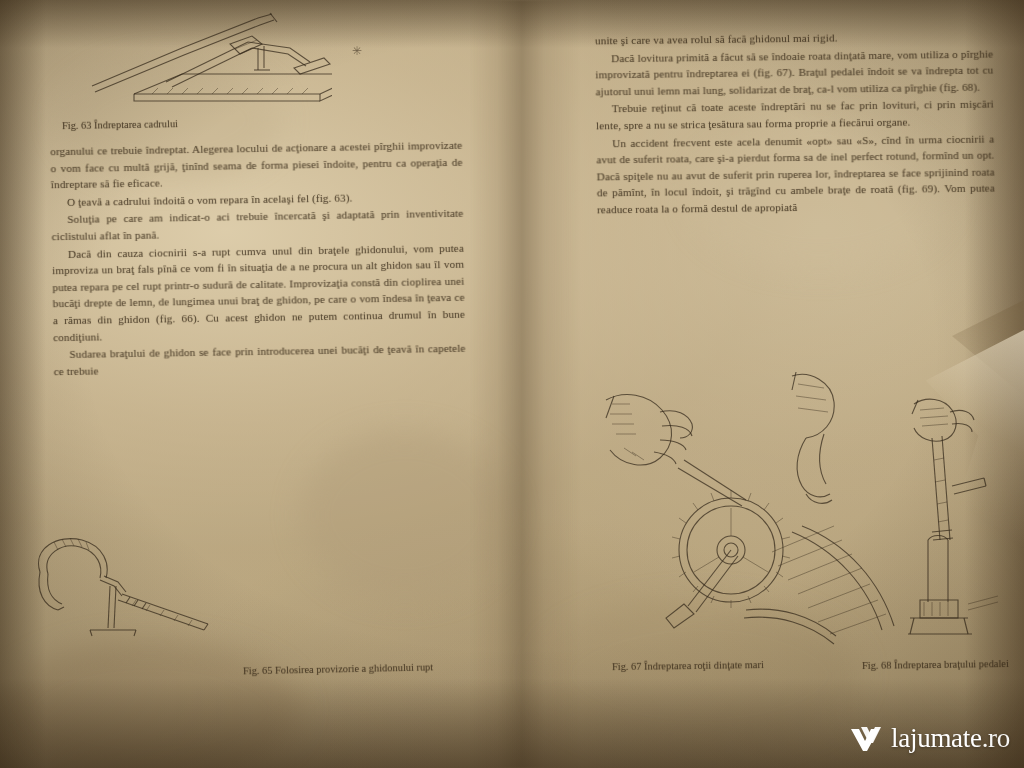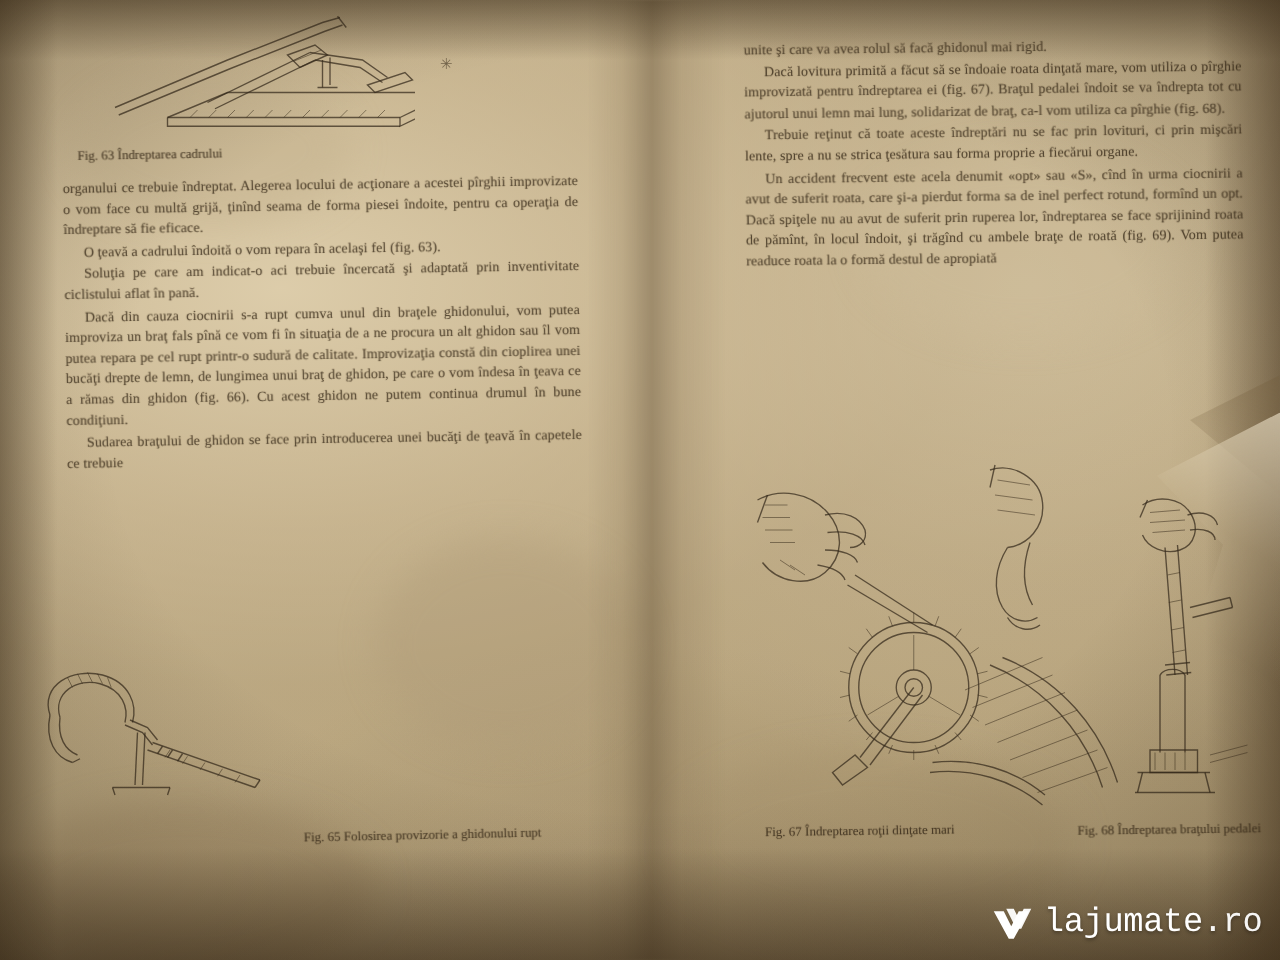--- a/index.html
+++ b/index.html
@@ -146,21 +146,21 @@
 
   
   #watermark {
     position: absolute;
     right: 14px;
     bottom: 14px;
     display: flex;
     align-items: center;
     gap: 8px;
     color: #ffffff;
-    font-family: Liberation Mono, monospace;
+    font-family: Liberation Serif, serif;
     font-size: 27px;
     letter-spacing: -0.3px;
     text-shadow: 0 1px 3px rgba(0,0,0,0.35);
   }
   #watermark .wm-mark {
     width: 34px; height: 28px;
     display: inline-block;
   }
   #watermark .wm-text { font-weight: 400; }
   #watermark .wm-text .dot { opacity: .95; }

